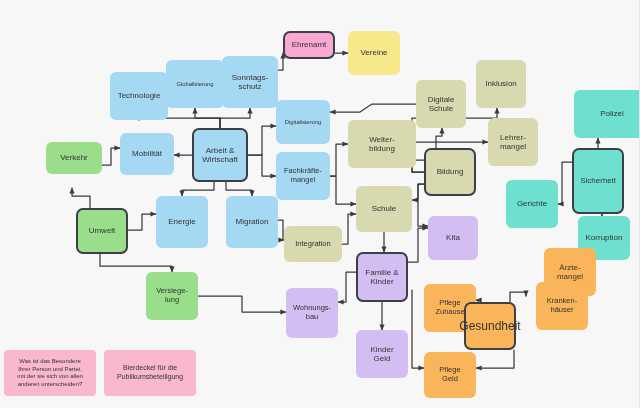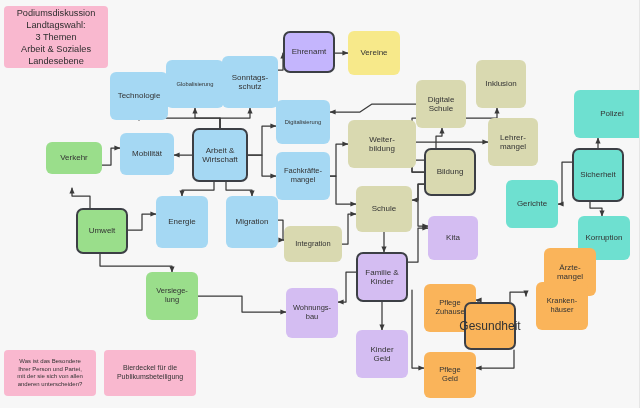--- a/index.html
+++ b/index.html
@@ -99,21 +99,21 @@
         <polyline points="514,350 514,368 476,368" marker-end="url(#arrow)"></polyline>
         <polyline points="412,290 412,368 424,368" marker-end="url(#arrow)"></polyline>
       </g>
   </svg>
 
   <div id="node-layer">
       <div class="node plain" style="left: 110px; top: 72px; width: 58px; height: 48px; background: rgb(165, 216, 243); font-size: 8px;">Technologie</div>
       <div class="node plain" style="left: 166px; top: 60px; width: 58px; height: 48px; background: rgb(165, 216, 243); font-size: 5.8px;">Globalisierung</div>
       <div class="node plain" style="left: 222px; top: 56px; width: 56px; height: 52px; background: rgb(165, 216, 243); font-size: 8px;">Sonntags-
 schutz</div>
-      <div class="node hub" style="left: 283px; top: 31px; width: 52px; height: 42px; background: #c4b5fd; font-size: 8px;">Ehrenamt</div>
+      <div class="node hub" style="left: 283px; top: 31px; width: 52px; height: 28px; background: #f9a8d4; font-size: 8px;">Ehrenamt</div>
       <div class="node plain" style="left: 348px; top: 31px; width: 52px; height: 44px; background: rgb(247, 233, 138); font-size: 8px;">Vereine</div>
       <div class="node plain" style="left: 276px; top: 100px; width: 54px; height: 44px; background: rgb(165, 216, 243); font-size: 5.8px;">Digitalisierung</div>
       <div class="node plain" style="left: 120px; top: 133px; width: 54px; height: 42px; background: rgb(165, 216, 243); font-size: 8px;">Mobilität</div>
       <div class="node hub" style="left: 192px; top: 128px; width: 56px; height: 54px; background: rgb(165, 216, 243); font-size: 8px;">Arbeit &amp;
 Wirtschaft</div>
       <div class="node plain" style="left: 46px; top: 142px; width: 56px; height: 32px; background: rgb(154, 222, 139); font-size: 8px;">Verkehr</div>
       <div class="node hub" style="left: 76px; top: 208px; width: 52px; height: 46px; background: rgb(154, 222, 139); font-size: 8px;">Umwelt</div>
       <div class="node plain" style="left: 156px; top: 196px; width: 52px; height: 52px; background: rgb(165, 216, 243); font-size: 8px;">Energie</div>
       <div class="node plain" style="left: 226px; top: 196px; width: 52px; height: 52px; background: rgb(165, 216, 243); font-size: 8px;">Migration</div>
       <div class="node plain" style="left: 276px; top: 152px; width: 54px; height: 48px; background: rgb(165, 216, 243); font-size: 7.5px;">Fachkräfte-
@@ -122,21 +122,21 @@
       <div class="node plain" style="left: 348px; top: 120px; width: 68px; height: 48px; background: rgb(217, 217, 176); font-size: 8px;">Weiter-
 bildung</div>
       <div class="node plain" style="left: 416px; top: 80px; width: 50px; height: 48px; background: rgb(217, 217, 176); font-size: 8px;">Digitale
 Schule</div>
       <div class="node plain" style="left: 476px; top: 60px; width: 50px; height: 48px; background: rgb(217, 217, 176); font-size: 8px;">Inklusion</div>
       <div class="node plain" style="left: 488px; top: 118px; width: 50px; height: 48px; background: rgb(217, 217, 176); font-size: 8px;">Lehrer-
 mangel</div>
       <div class="node hub" style="left: 424px; top: 148px; width: 52px; height: 48px; background: rgb(217, 217, 176); font-size: 8px;">Bildung</div>
       <div class="node plain" style="left: 356px; top: 186px; width: 56px; height: 46px; background: rgb(217, 217, 176); font-size: 8px;">Schule</div>
       <div class="node plain" style="left: 574px; top: 90px; width: 76px; height: 48px; background: rgb(110, 224, 208); font-size: 8px;">Polizei</div>
-      <div class="node hub" style="left: 572px; top: 148px; width: 52px; height: 54px; background: rgb(110, 224, 208); font-size: 8px;">Sicherheit</div>
+      <div class="node hub" style="left: 572px; top: 148px; width: 52px; height: 66px; background: rgb(110, 224, 208); font-size: 8px;">Sicherheit</div>
       <div class="node plain" style="left: 506px; top: 180px; width: 52px; height: 48px; background: rgb(110, 224, 208); font-size: 8px;">Gerichte</div>
       <div class="node plain" style="left: 578px; top: 216px; width: 52px; height: 44px; background: rgb(110, 224, 208); font-size: 8px;">Korruption</div>
       <div class="node plain" style="left: 428px; top: 216px; width: 50px; height: 44px; background: rgb(212, 189, 242); font-size: 8px;">Kita</div>
       <div class="node hub" style="left: 356px; top: 252px; width: 52px; height: 50px; background: rgb(212, 189, 242); font-size: 8px;">Familie &amp;
 Kinder</div>
       <div class="node plain" style="left: 286px; top: 288px; width: 52px; height: 50px; background: rgb(212, 189, 242); font-size: 7.5px;">Wohnungs-
 bau</div>
       <div class="node plain" style="left: 356px; top: 330px; width: 52px; height: 48px; background: rgb(212, 189, 242); font-size: 8px;">Kinder
 Geld</div>
       <div class="node plain" style="left: 146px; top: 272px; width: 52px; height: 48px; background: rgb(154, 222, 139); font-size: 7.5px;">Versiege-
@@ -145,25 +145,20 @@
 mangel</div>
       <div class="node plain" style="left: 424px; top: 284px; width: 52px; height: 48px; background: rgb(250, 180, 90); font-size: 7.5px;">Pflege
 Zuhause</div>
       <div class="node hub" style="left: 464px; top: 302px; width: 52px; height: 48px; background: rgb(250, 180, 90); font-size: 12px;">Gesundheit</div>
       <div class="node plain" style="left: 536px; top: 282px; width: 52px; height: 48px; background: rgb(250, 180, 90); font-size: 7.5px;">Kranken-
 häuser</div>
       <div class="node plain" style="left: 424px; top: 352px; width: 52px; height: 46px; background: rgb(250, 180, 90); font-size: 7.5px;">Pflege
 Geld</div>
     </div>
 
-  <div class="node n-title" id="title-card" style="left: 4px; top: 6px; width: 104px; height: 62px; background: rgb(249, 184, 207); font-size: 9.2px;">Podiumsdiskussion
-Landtagswahl:
-3 Themen
-Arbeit &amp; Soziales
-Landesebene</div>
 
   <div id="note-layer">
       <div class="node n-note" style="left: 4px; top: 350px; width: 92px; height: 46px; background: rgb(249, 184, 207); font-size: 6px;">Was ist das Besondere
 Ihrer Person und Partei,
 mit der sie sich von allen
 anderen unterscheiden?</div>
       <div class="node n-note" style="left: 104px; top: 350px; width: 92px; height: 46px; background: rgb(249, 184, 207); font-size: 7px;">Bierdeckel für die
 Publikumsbeteiligung</div>
     </div>
 

